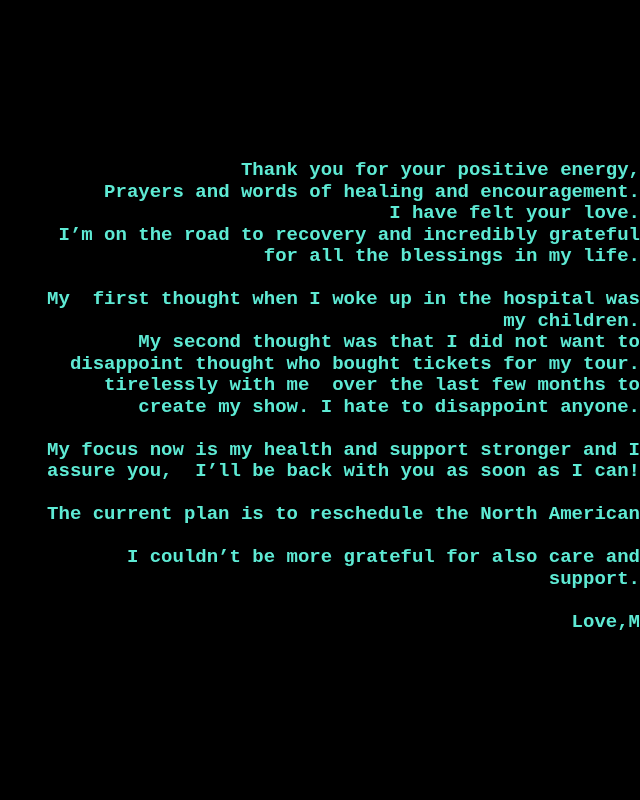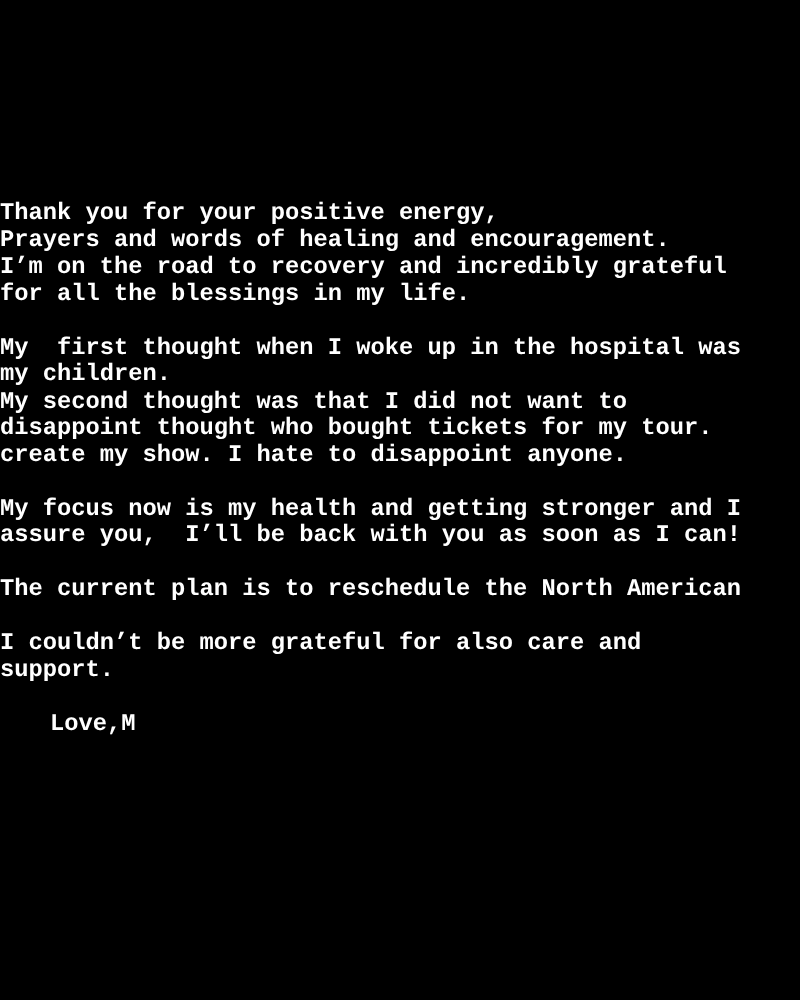--- a/index.html
+++ b/index.html
@@ -13,22 +13,22 @@
     height: 800px;
     background: #000000;
     overflow: hidden;
     font-family: "Liberation Mono", "DejaVu Sans Mono", monospace;
   }
   .statement {
     position: absolute;
     top: 160px;
     left: 0;
     right: 0;
-    text-align: left;
-    color: #ffffff;
+    text-align: right;
+    color: #5eead4;
     font-size: 19px;
     font-weight: bold;
     line-height: 21.5px;
     letter-spacing: 0px;
   }
   .paragraph {
     margin: 0 0 21.5px 0;
   }
   .paragraph:last-child {
     margin-bottom: 0;
@@ -41,34 +41,36 @@
 </style>
 </head>
 <body>
 
 <div class="canvas">
   <div class="statement">
 
     <div class="paragraph">
       <div class="line">Thank you for your positive energy,</div>
       <div class="line">Prayers and words of healing and encouragement.</div>
+      <div class="line">I have felt your love.</div>
       <div class="line">I’m on the road to recovery and incredibly grateful</div>
       <div class="line">for all the blessings in my life.</div>
     </div>
 
     <div class="paragraph">
       <div class="line">My  first thought when I woke up in the hospital was</div>
       <div class="line">my children.</div>
       <div class="line">My second thought was that I did not want to</div>
       <div class="line">disappoint thought who bought tickets for my tour.</div>
+      <div class="line">tirelessly with me  over the last few months to</div>
       <div class="line">create my show. I hate to disappoint anyone.</div>
     </div>
 
     <div class="paragraph">
-      <div class="line">My focus now is my health and getting stronger and I</div>
+      <div class="line">My focus now is my health and support stronger and I</div>
       <div class="line">assure you,  I’ll be back with you as soon as I can!</div>
     </div>
 
     <div class="paragraph">
       <div class="line">The current plan is to reschedule the North American</div>
     </div>
 
     <div class="paragraph">
       <div class="line">I couldn’t be more grateful for also care and</div>
       <div class="line">support.</div>

